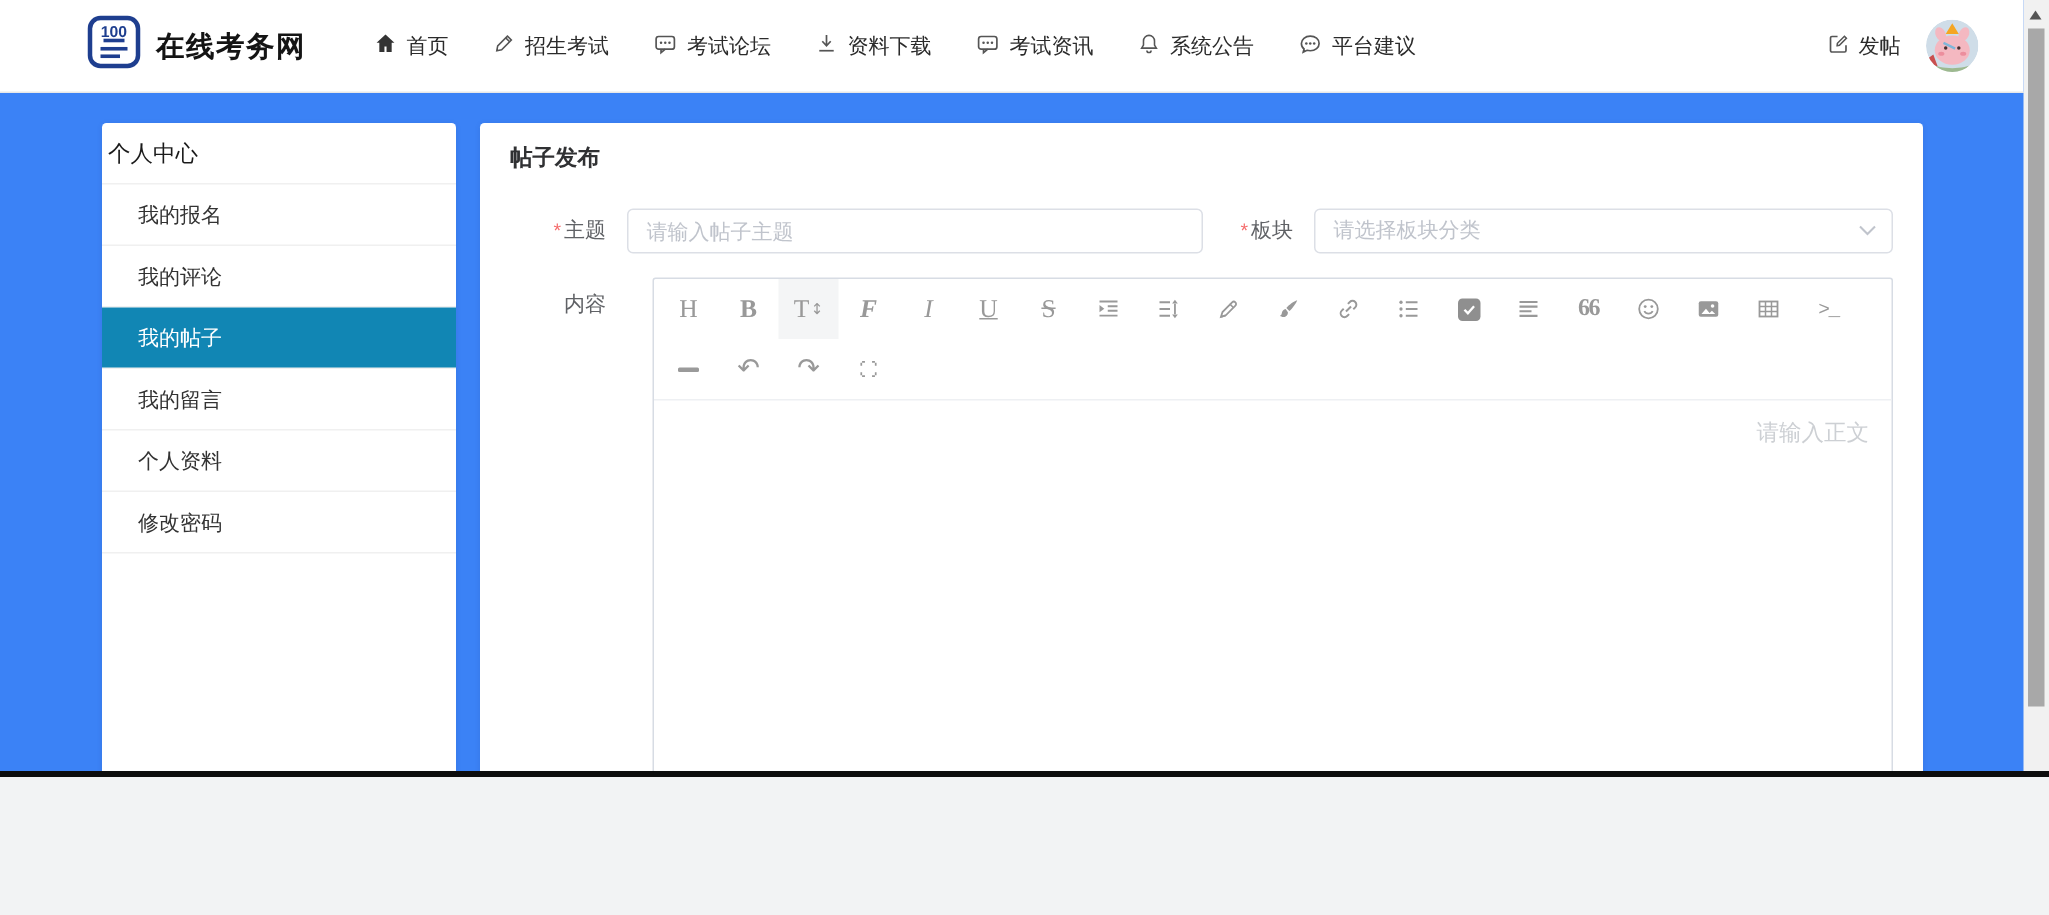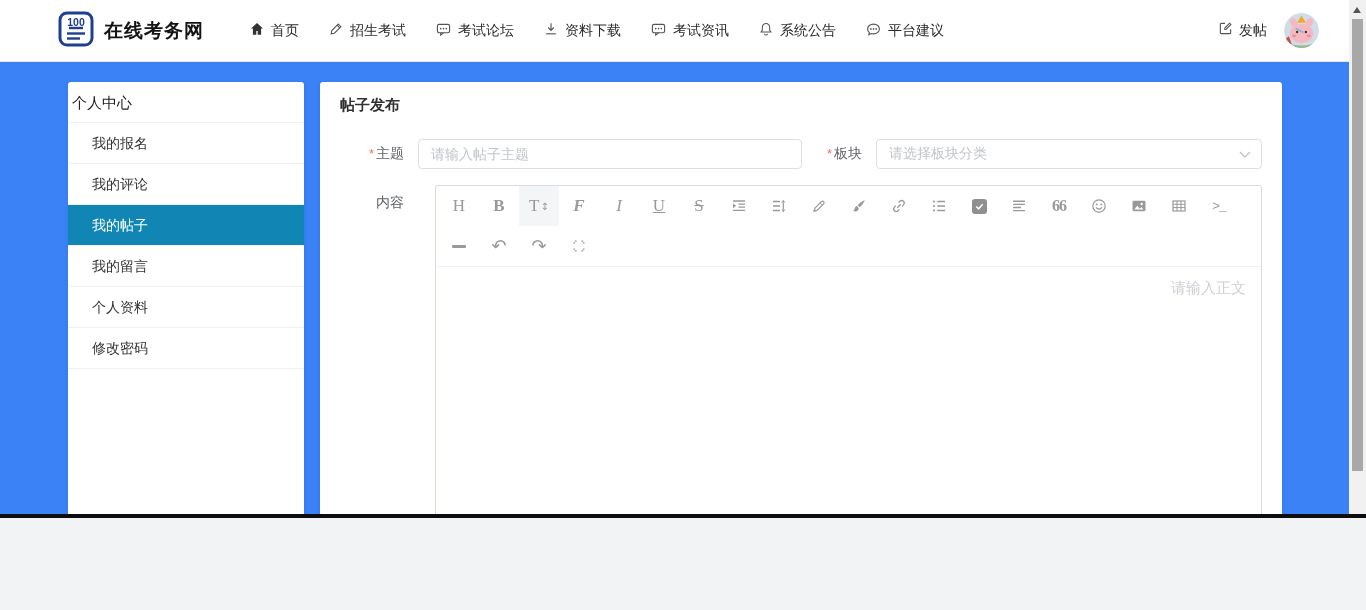--- a/index.html
+++ b/index.html
@@ -9,21 +9,21 @@
 
   
   .topbar { position:absolute; left:0; top:0; width:1349px; height:62px; background:#fff;
             border-bottom:1px solid #e8e8e8; display:flex; align-items:center; padding:0 30px 0 58px; z-index:2; }
   .brand { display:flex; align-items:center; gap:10px; }
   .brand-name { font-size:19px; font-weight:bold; color:#141414; letter-spacing:1px; }
   .main-nav { display:flex; margin-left:46px; gap:30px;text-align:right; }
   .nav-item { display:flex; align-items:center; gap:7px; font-size:14px; color:#2b2b2b; cursor:pointer; white-space:nowrap; }
   .nav-item svg { flex:none; }
   .topbar-right { margin-left:auto; display:flex; align-items:center; gap:17px; }
-  .post-btn { display:flex; align-items:center; gap:6px; font-size:14px; color:#2b2b2b; cursor:pointer;font-family:Liberation Serif, serif; }
+  .post-btn { display:flex; align-items:center; gap:6px; font-size:14px; color:#2b2b2b; cursor:pointer; }
   .avatar { width:35px; height:35px; border-radius:50%; overflow:hidden; flex:none; cursor:pointer; }
 
   
   .sidebar { position:absolute; left:68px; top:82px; width:236px; height:440px; background:#fff;
              border-radius:3px; box-shadow:0 1px 4px rgba(0,0,0,.08); overflow:hidden; }
   .sidebar-title { height:41px; line-height:41px; padding-left:4px; font-size:15px; font-weight:normal;
                    color:#1a1a1a; border-bottom:1px solid #f0f0f0; }
   .side-item { height:41px; line-height:41px; padding-left:24px; font-size:14px; color:#333;
                border-bottom:1px solid #f0f0f0; cursor:pointer; }
   .side-item.active { background:#1186b4; color:#fff; }

